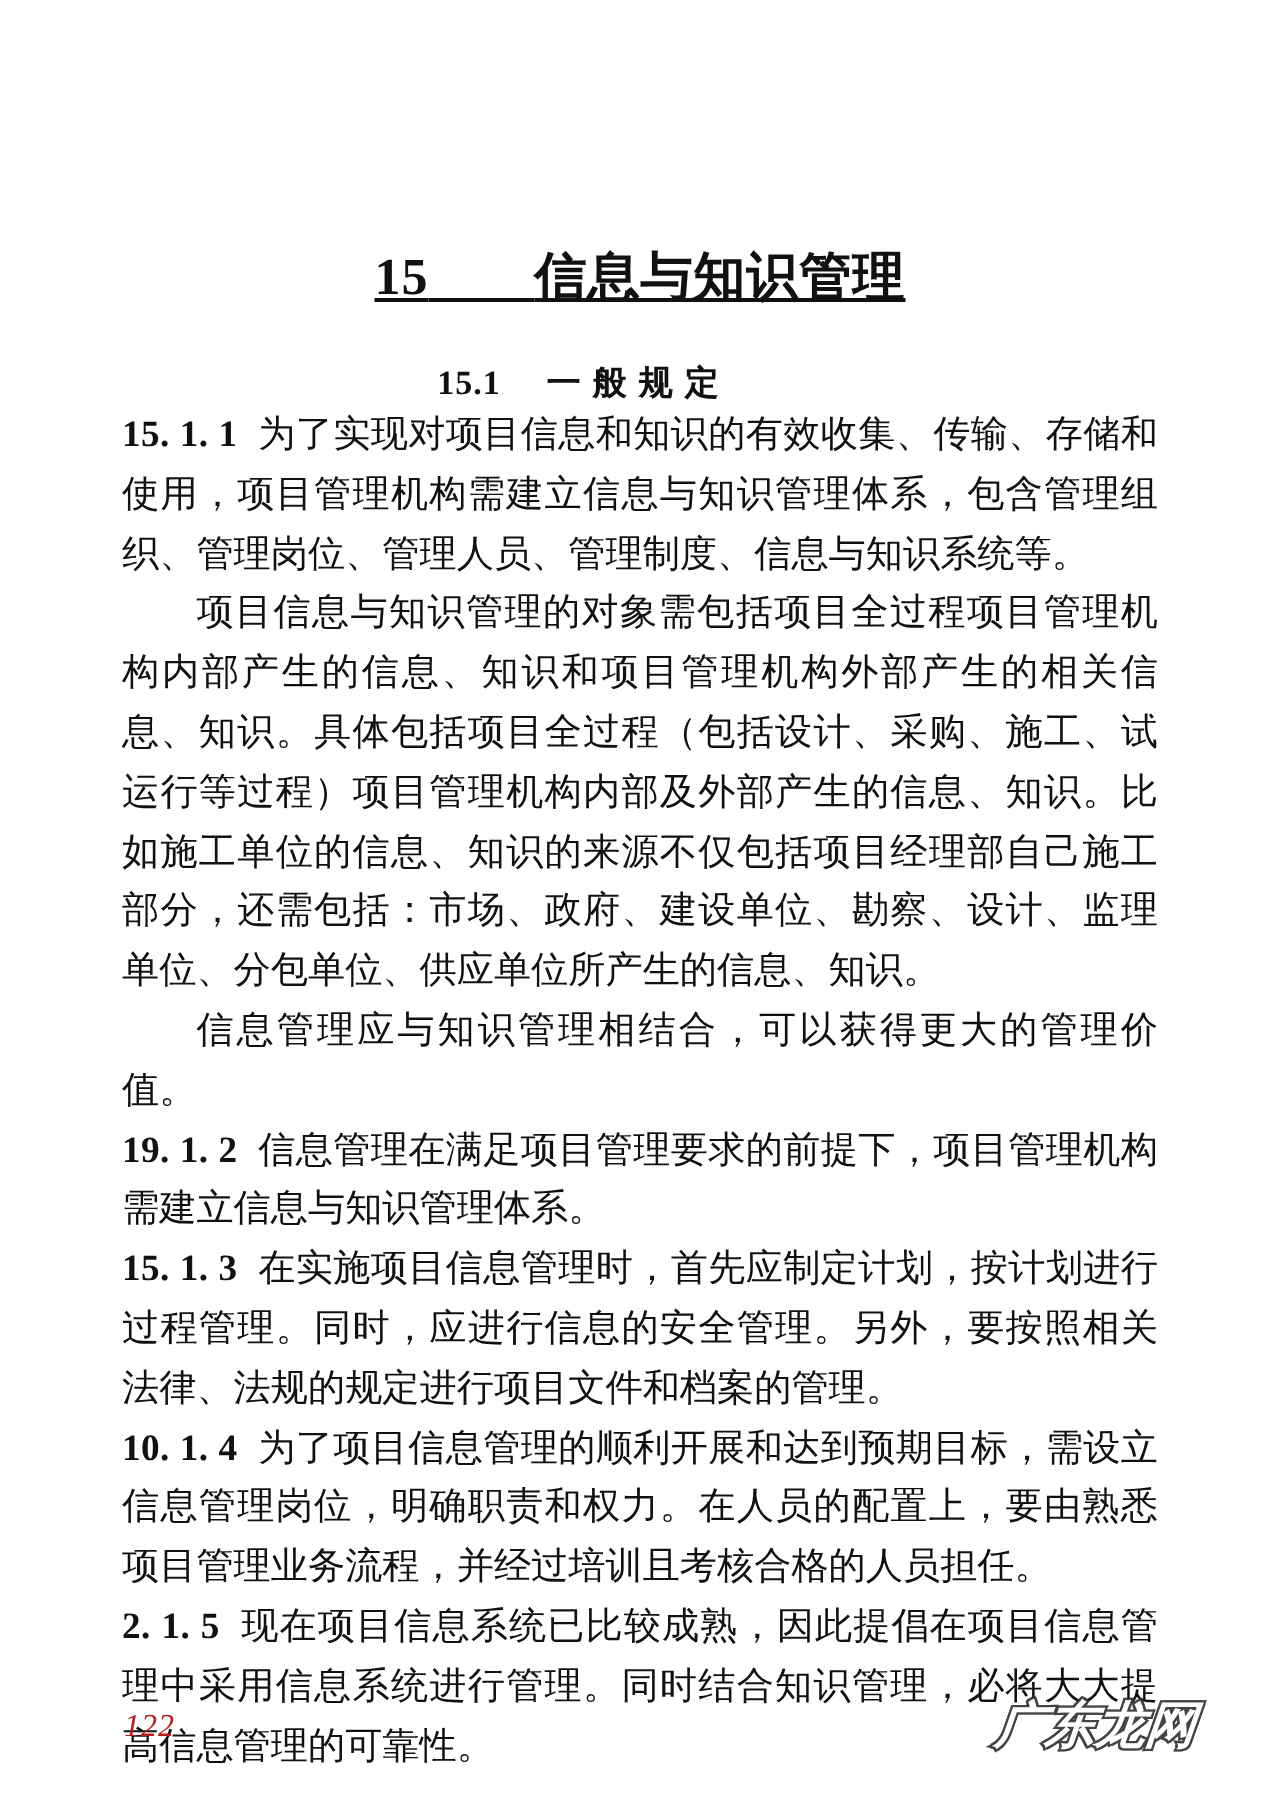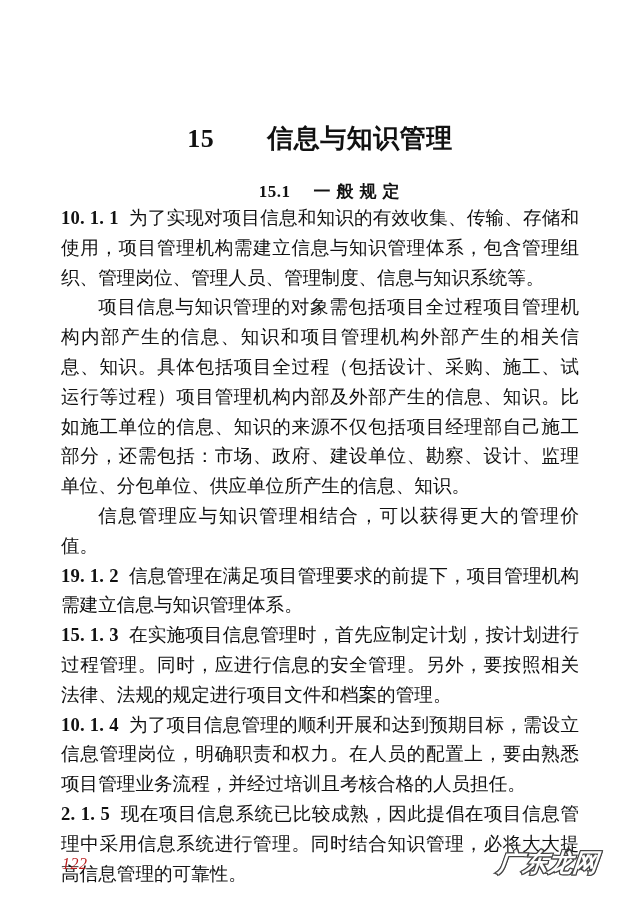--- a/index.html
+++ b/index.html
@@ -28,37 +28,37 @@
     position: absolute;
     top: 105px;
     left: 0;
     width: 640px;
     text-align: center;
     font-size: 26px;
     font-weight: 700;
     letter-spacing: 0.5px;
     line-height: 34px;
     white-space: pre;
+    text-decoration: underline;
   }
   .chapter-title .num {
     font-family: "Liberation Serif", "DejaVu Serif", serif;
   }
 
   
   .section-heading {
     position: absolute;
     top: 166px;
     left: 0;
     width: 584px;
     text-align: center;
     font-size: 17px;
     font-weight: 700;
     line-height: 24px;
     white-space: pre;
-    padding-left: 40px;
   }
   .section-heading .sec-num {
     letter-spacing: 0.5px;
   }
   .section-heading .sec-name {
     letter-spacing: 6px;
     margin-left: 6px;
   }
 
   
@@ -125,21 +125,21 @@
 </head>
 <body>
 
 <div class="page">
 
   <h1 class="chapter-title"><span class="num">15</span>　　<span class="name">信息与知识管理</span></h1>
 
   <h2 class="section-heading"><span class="sec-num">15.1</span>　<span class="sec-name">一般规定</span></h2>
 
   <div class="body-block">
-    <p class="para"><span class="clause-no">10. 1. 1</span><span>为了实现对项目信息和知识的有效收集、传输、存储和使用，项目管理机构需建立信息与知识管理体系，包含管理组织、管理岗位、管理人员、管理制度、信息与知识系统等。</span></p>
+    <p class="para"><span class="clause-no">15. 1. 1</span><span>为了实现对项目信息和知识的有效收集、传输、存储和使用，项目管理机构需建立信息与知识管理体系，包含管理组织、管理岗位、管理人员、管理制度、信息与知识系统等。</span></p>
 
     <p class="para indent"><span>项目信息与知识管理的对象需包括项目全过程项目管理机构内部产生的信息、知识和项目管理机构外部产生的相关信息、知识。具体包括项目全过程（包括设计、采购、施工、试运行等过程）项目管理机构内部及外部产生的信息、知识。比如施工单位的信息、知识的来源不仅包括项目经理部自己施工部分，还需包括：市场、政府、建设单位、勘察、设计、监理单位、分包单位、供应单位所产生的信息、知识。</span></p>
 
     <p class="para indent"><span>信息管理应与知识管理相结合，可以获得更大的管理价值。</span></p>
 
     <p class="para"><span class="clause-no">19. 1. 2</span><span>信息管理在满足项目管理要求的前提下，项目管理机构需建立信息与知识管理体系。</span></p>
 
     <p class="para"><span class="clause-no">15. 1. 3</span><span>在实施项目信息管理时，首先应制定计划，按计划进行过程管理。同时，应进行信息的安全管理。另外，要按照相关法律、法规的规定进行项目文件和档案的管理。</span></p>
 
     <p class="para"><span class="clause-no">10. 1. 4</span><span>为了项目信息管理的顺利开展和达到预期目标，需设立信息管理岗位，明确职责和权力。在人员的配置上，要由熟悉项目管理业务流程，并经过培训且考核合格的人员担任。</span></p>

